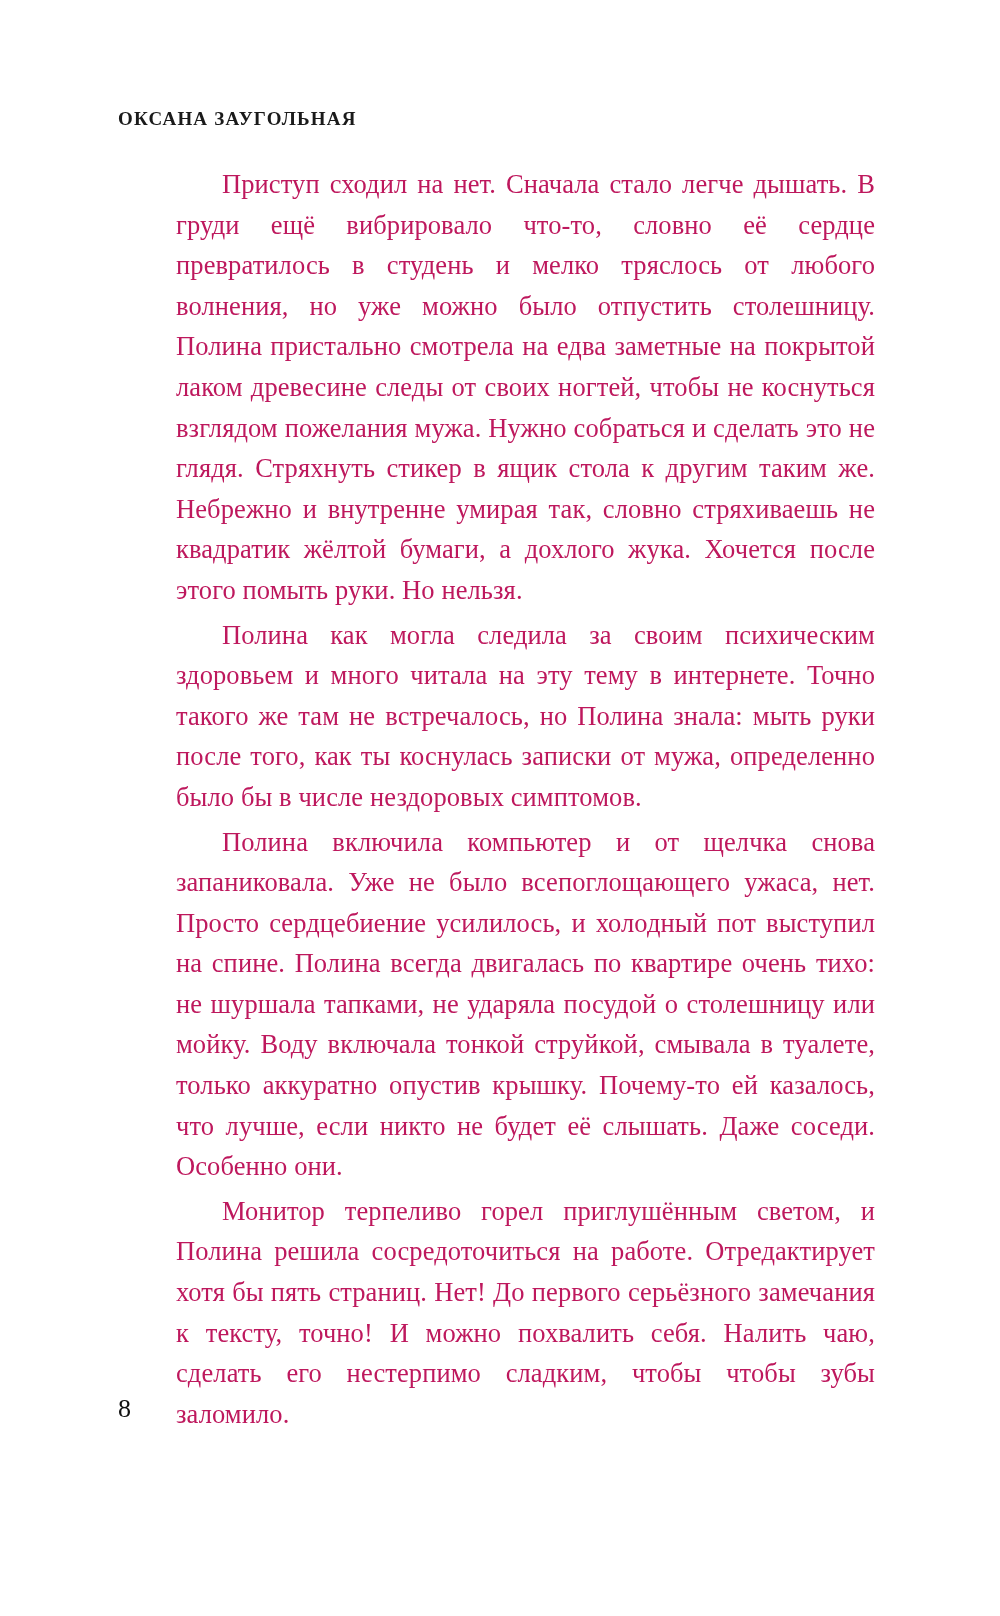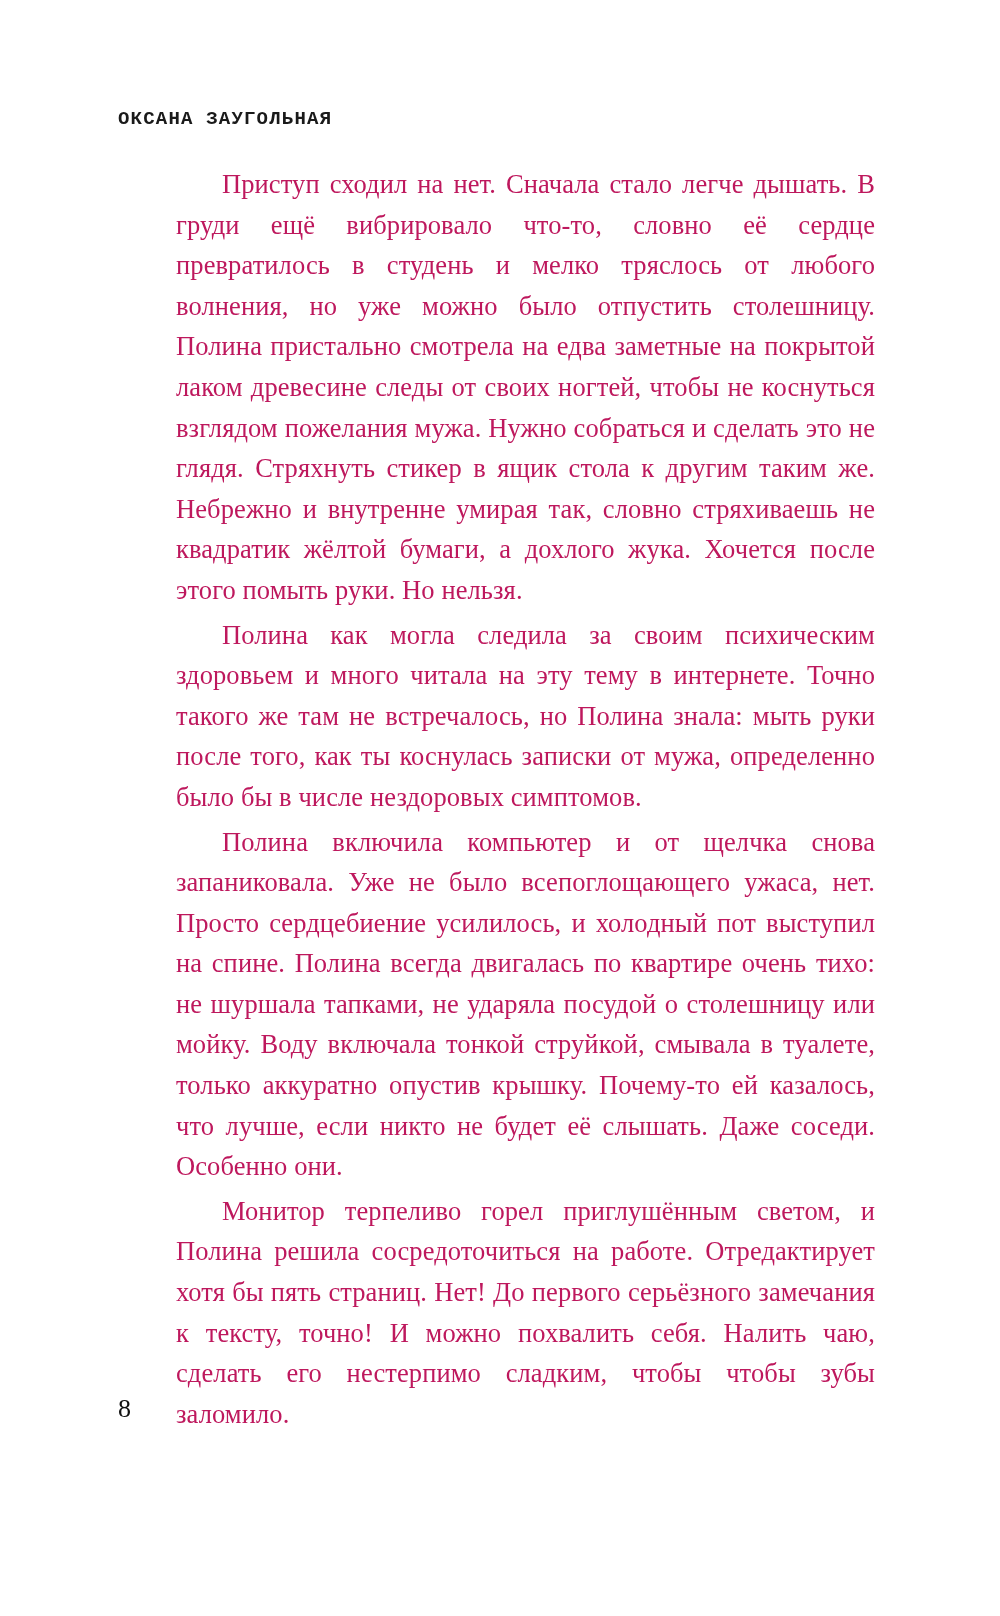--- a/index.html
+++ b/index.html
@@ -20,21 +20,21 @@
     left: 0;
     top: 0;
     width: 1000px;
     height: 1616px;
     background: #ffffff;
   }
   .running-head {
     position: absolute;
     left: 118px;
     top: 108px;
-    font-family: Liberation Mono, monospace;
+    font-family: Liberation Serif, serif;
     font-size: 19px;
     letter-spacing: 1.2px;
     font-weight: 700;
     color: #1a1a1a;
     text-transform: uppercase;
     white-space: nowrap;
   }
   .text-block {
     position: absolute;
     left: 172px;

